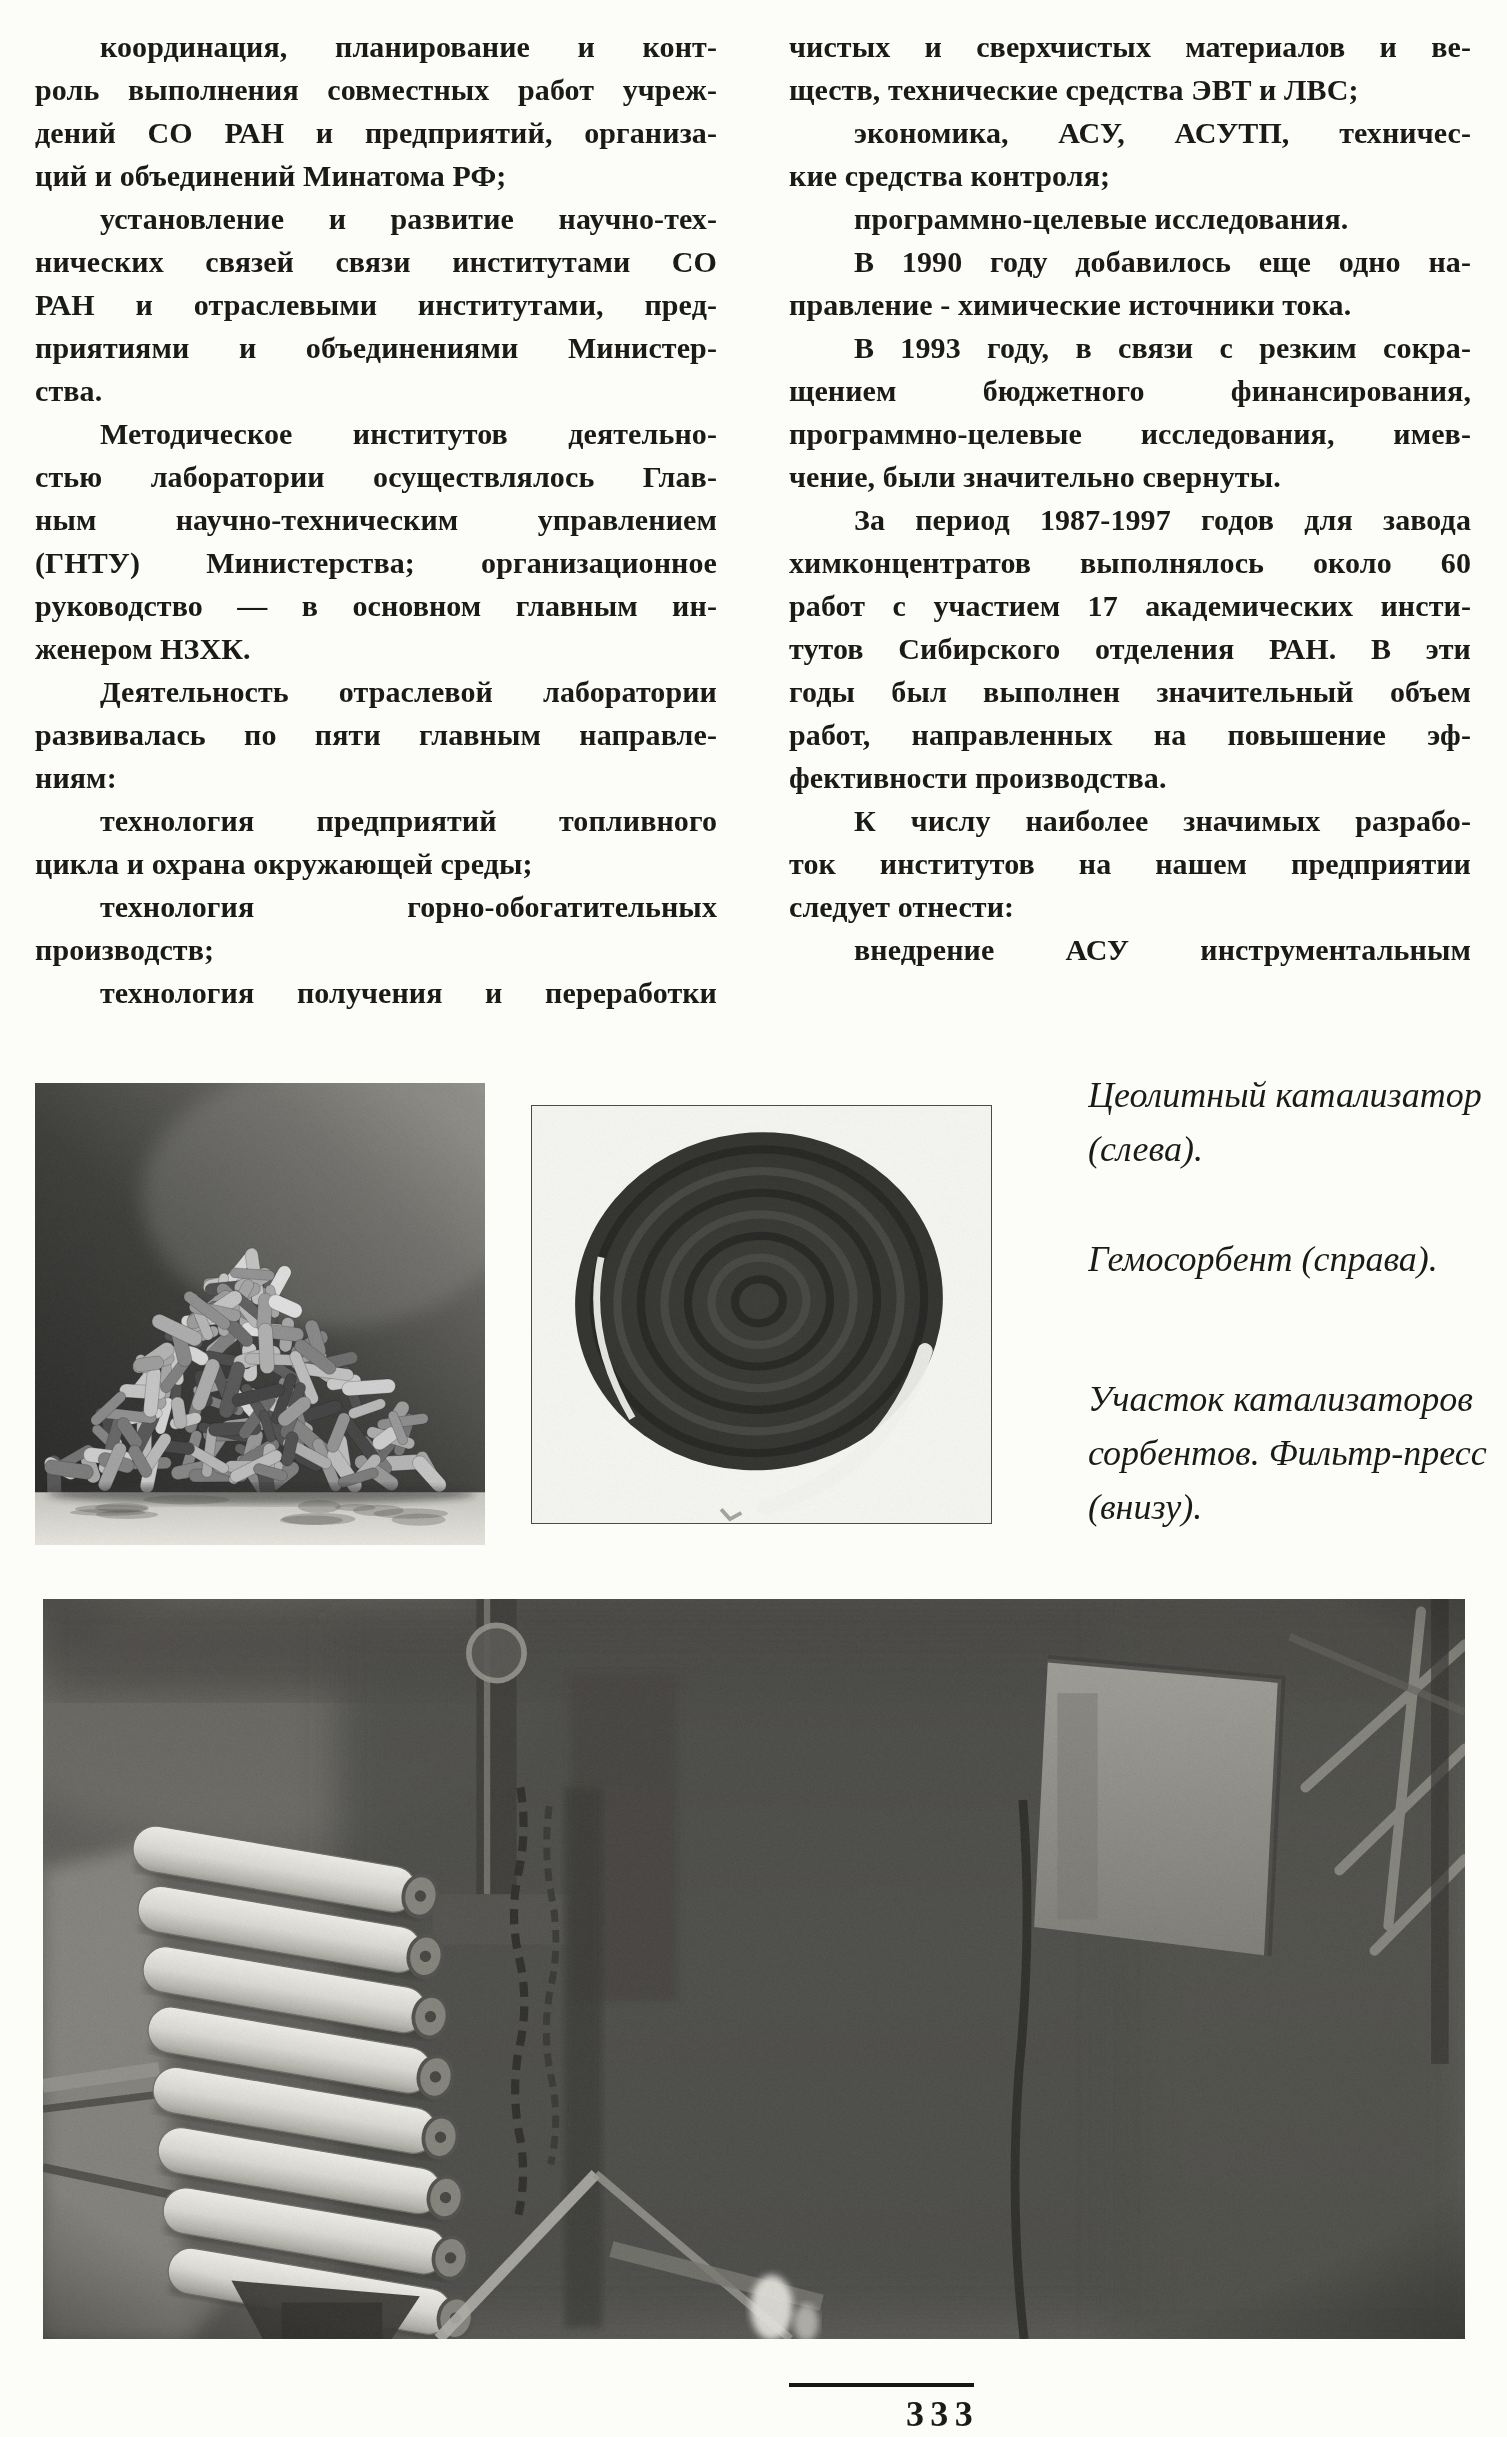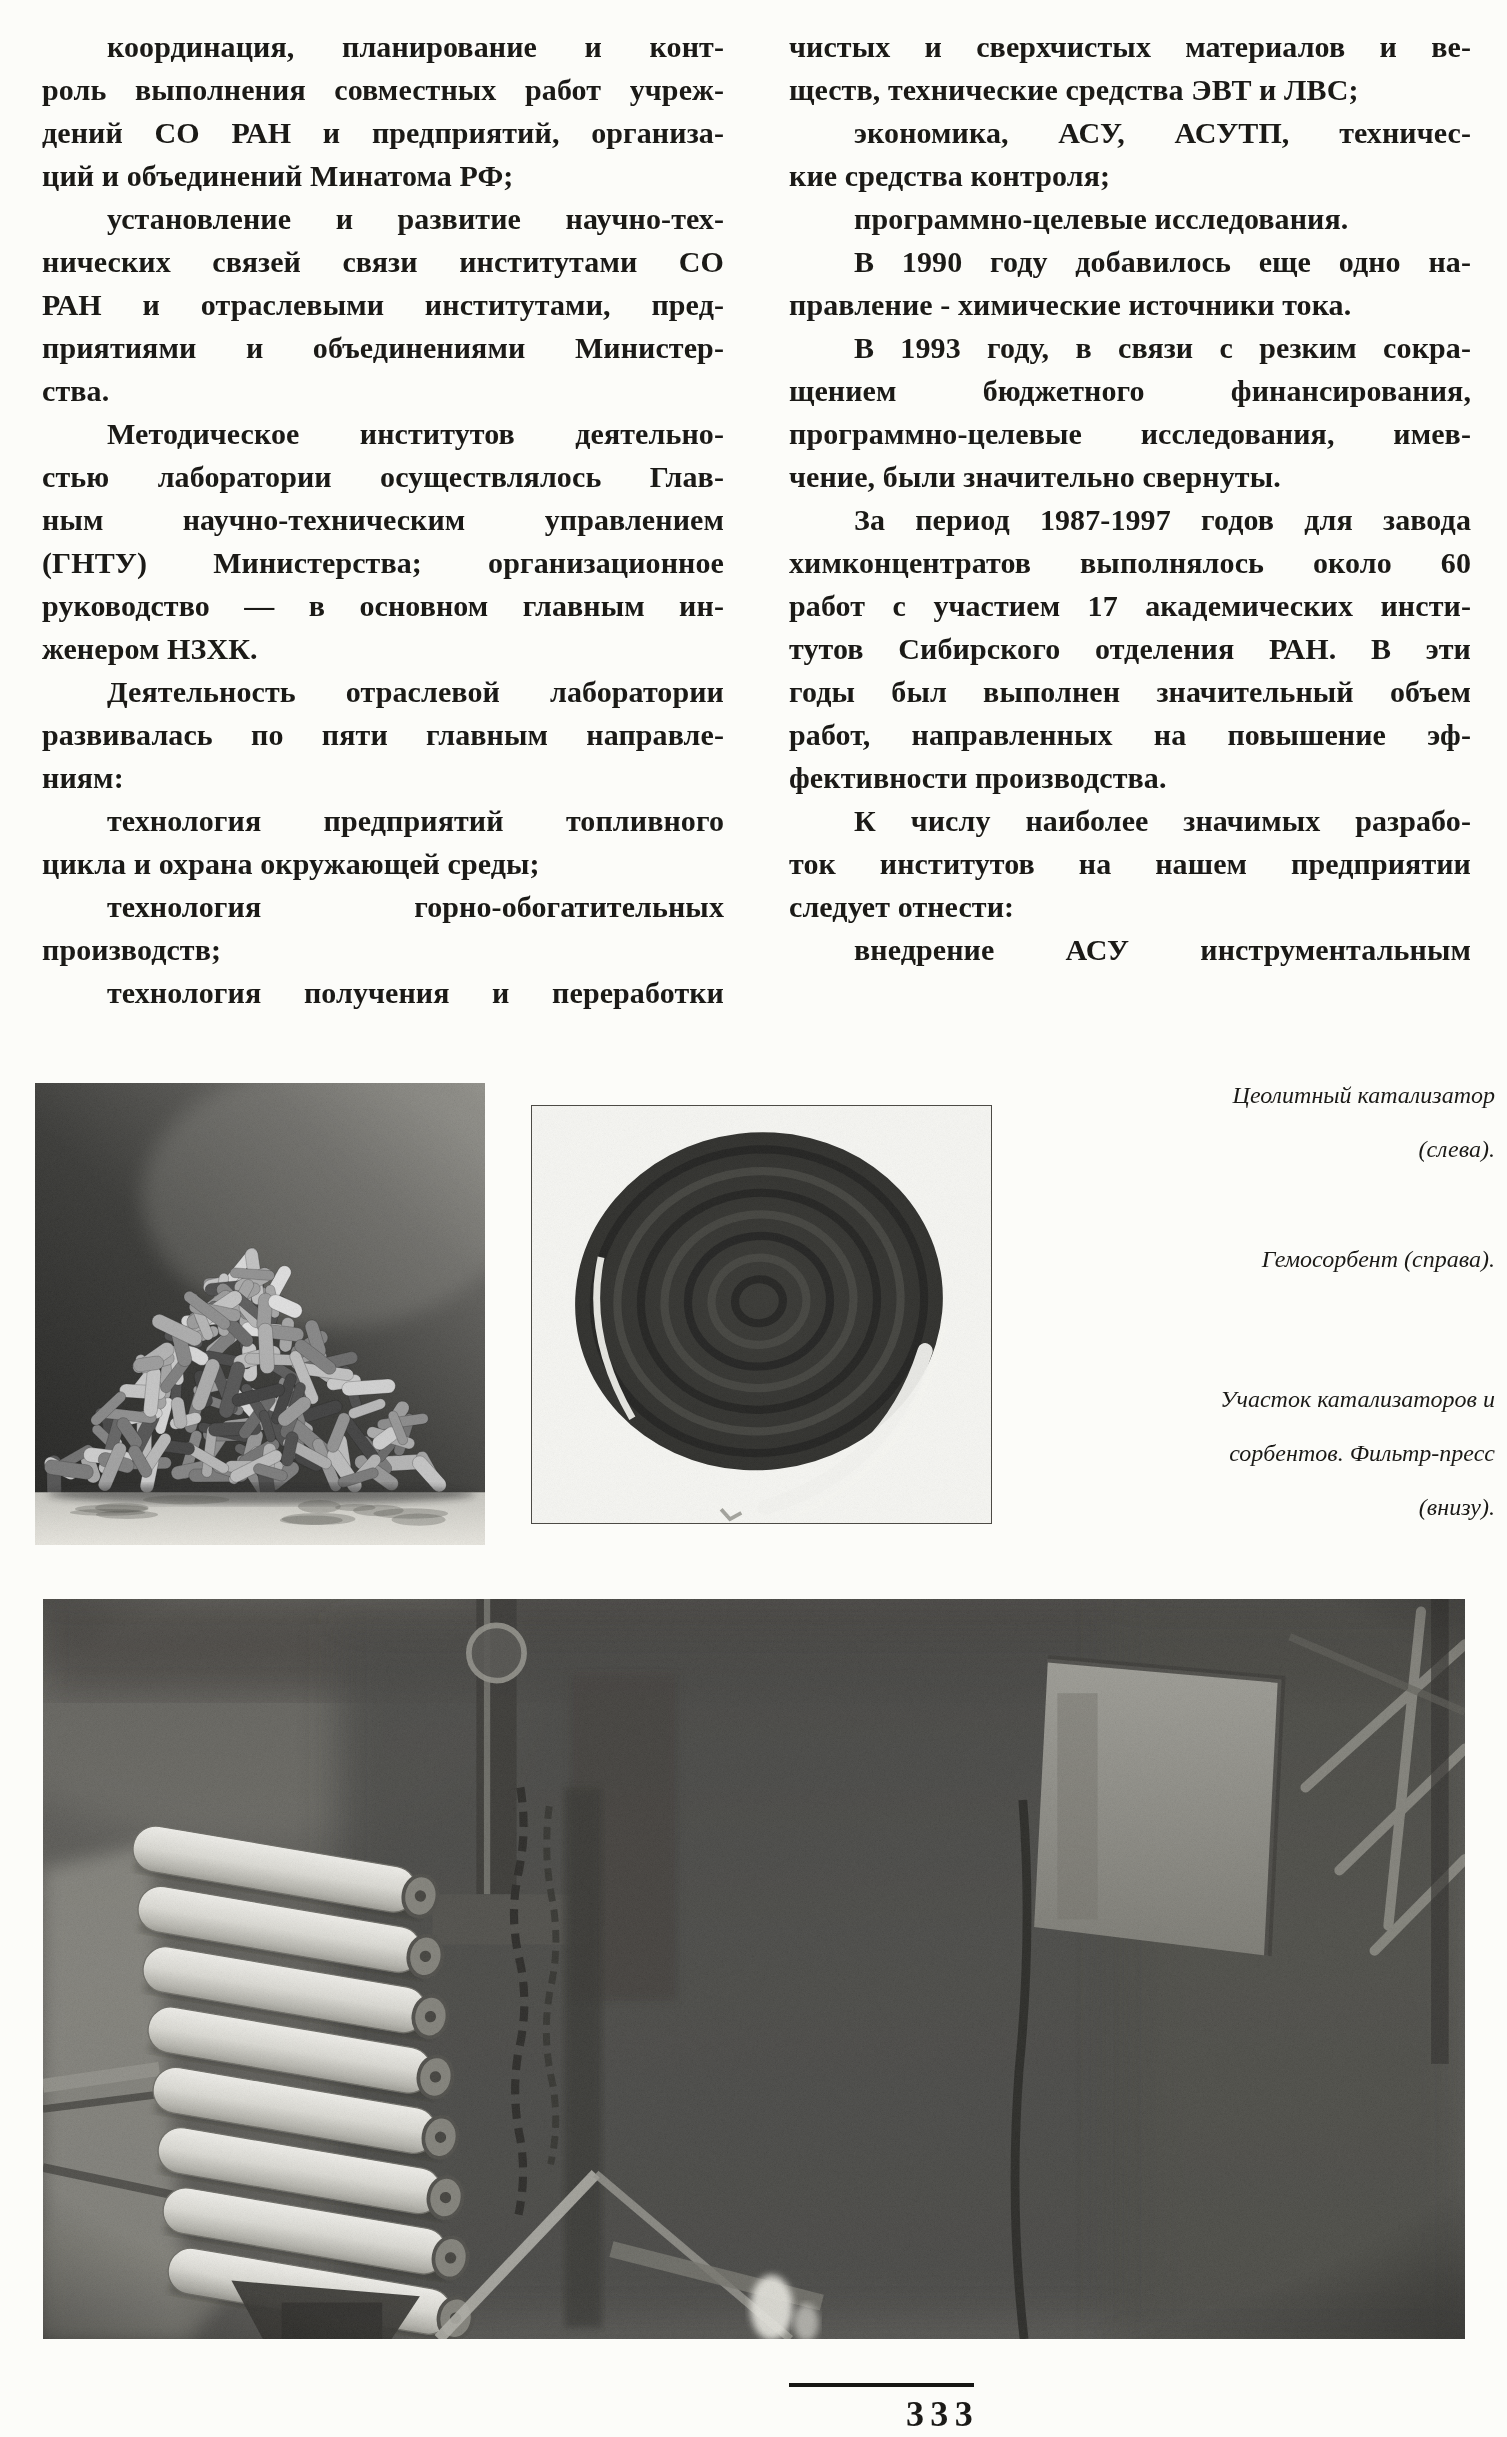--- a/index.html
+++ b/index.html
@@ -1,33 +1,33 @@
 <!DOCTYPE html>
 <html lang="ru" style="font-size:10px"><head>
 <meta charset="utf-8">
 <style>
   html,body{margin:0;padding:0;}
   body{width:1507px;height:2438px;background:#fcfcf9;font-family:"Liberation Serif", serif;}
   .page{position:relative;width:1507px;height:2438px;background:#fcfcf9;color:#1b1a17;overflow:hidden;}
 
   
   .col{position:absolute;top:25px;width:682px;}
-  .col-left{left:42px;}
+  .col-left{left:35px;}
   .col-right{left:789px;}
   .tline{
     font-size:30px;line-height:43px;height:43px;overflow:hidden;
     font-weight:600;letter-spacing:0.1px;
     text-align:justify;text-align-last:justify;
   }
   .tline.pend{text-align-last:left;}
   .tline.ind{text-indent:65px;}
 
   
   .caption{position:absolute;left:1068px;width:427px;font-style:italic;font-weight:400;}
-  .caption .cline{font-size:24px;line-height:54px;height:54px;text-align:right;overflow:hidden;}
+  .caption .cline{font-size:36px;line-height:54px;height:54px;text-align:left;overflow:hidden;margin-left:20px;}
   .cap1{top:1068px;}
   .cap2{top:1232px;}
   .cap3{top:1372px;}
 
   
   figure.photo{margin:0;position:absolute;overflow:hidden;}
   .photo-pellets{left:35px;top:1083px;width:450px;height:462px;}
   .photo-coil{left:531px;top:1105px;width:461px;height:419px;background:#fbfbf7;
               border:1.9px solid #4c4a45;box-sizing:border-box;}
   .photo-press{left:43px;top:1599px;width:1422px;height:740px;background:#4a4945;}

